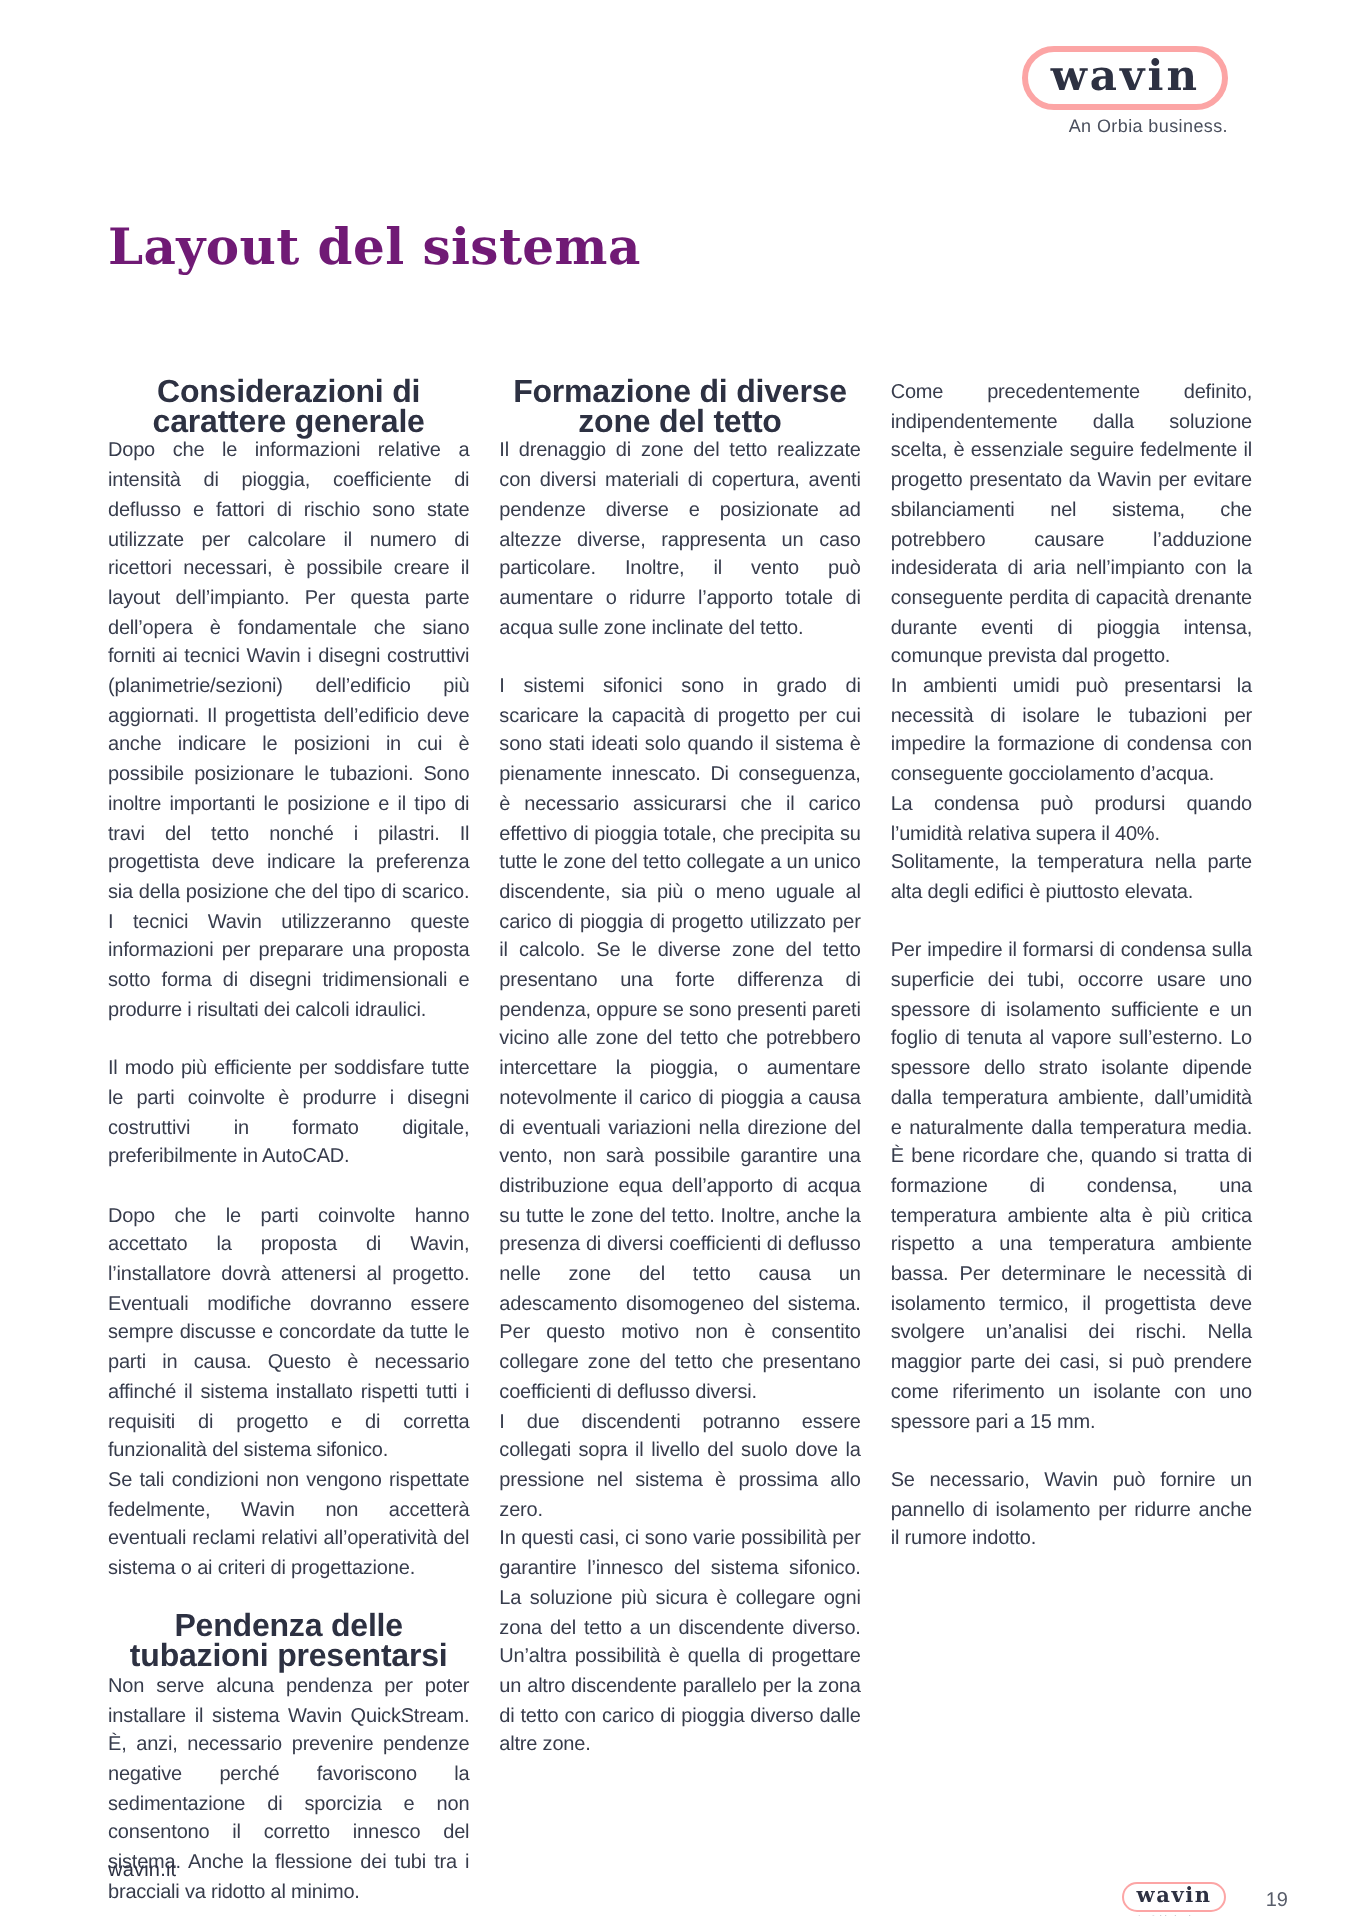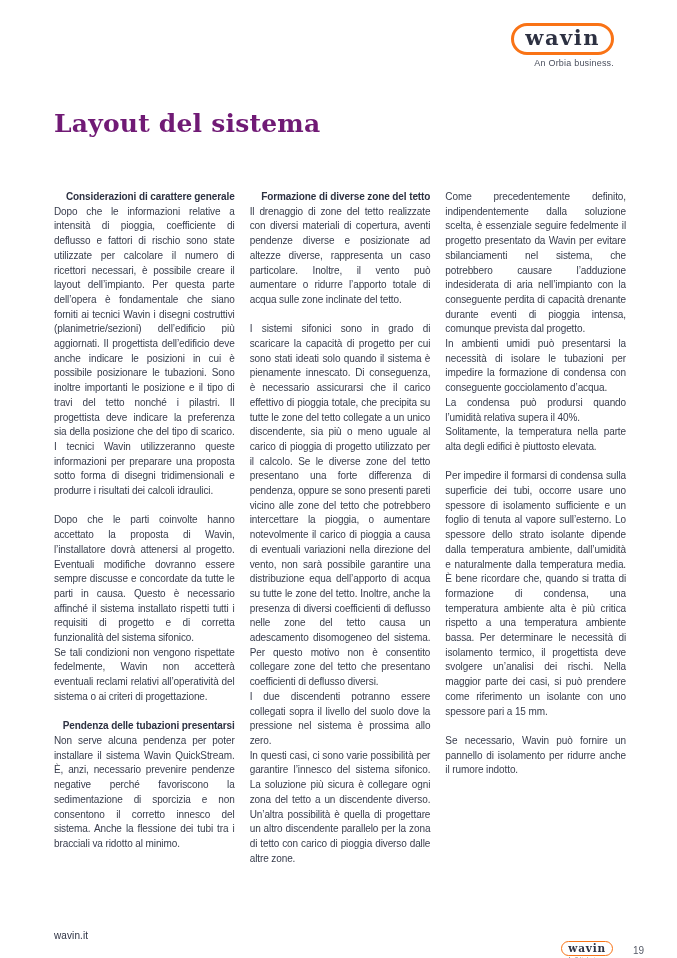--- a/index.html
+++ b/index.html
@@ -12,21 +12,21 @@
     overflow: hidden;
   }
   .page {
     position: absolute; inset: 0;
     background: #ffffff;
   }
   
   .header-logo { position: absolute; top: 23px; right: 63px; text-align: right; }
   .wavin-pill {
     display: inline-block;
-    border: 3px solid #f97316;
+    border: 3px solid #fca5a5;
     border-radius: 999px;
     padding: 0 11px 2px 11px;
     font-family: "DejaVu Serif", serif;
     font-weight: 700;
     font-size: 21px;
     line-height: 1.15;
     letter-spacing: 1.5px;
     color: #2d3142;
   }
   .header-tagline {
@@ -53,25 +53,25 @@
     flex: 1;
     font-size: 10px;
     line-height: 14.7px;
     text-align: justify;
     letter-spacing: -0.1px;
     color: #373c4c;
     hyphens: auto;
     -webkit-hyphens: auto;
   }
   .col-heading {
-    font-size: 10px;
+    font-size: 16px;
     font-weight: 700;
     color: #2d3142;
     margin: 14.7px 0 0 0;
-    text-align: right;
+    text-align: center;
   }
   .para { margin: 14.7px 0 0 0; }
   .first { margin-top: 0 !important; }
   .nogap { margin-top: 0 !important; }
   
   .footer-site {
     position: absolute; left: 54px; top: 930px;
     font-size: 10px; font-weight: 400; color: #2d3142;
     letter-spacing: 0.1px;
     text-decoration: none;
@@ -111,20 +111,21 @@
     <div class="header-tagline">An Orbia business.</div>
   </div>
 
   <h1 class="page-title">Layout del sistema</h1>
 
   <div class="columns">
 
     <div class="col">
       <h3 class="col-heading first">Considerazioni di carattere generale</h3>
       <p class="para nogap">Dopo che le informazioni relative a intensità di pioggia, coefficiente di deflusso e fattori di rischio sono state utilizzate per calcolare il numero di ricettori necessari, è possibile creare il layout dell’impianto. Per questa parte dell’opera è fondamentale che siano forniti ai tecnici Wavin i disegni costruttivi (planimetrie/sezioni) dell’edificio più aggiornati. Il progettista dell’edificio deve anche indicare le posizioni in cui è possibile posizionare le tubazioni. Sono inoltre importanti le posizione e il tipo di travi del tetto nonché i pilastri. Il progettista deve indicare la preferenza sia della posizione che del tipo di scarico. I tecnici Wavin utilizzeranno queste informazioni per preparare una proposta sotto forma di disegni tridimensionali e produrre i risultati dei calcoli idraulici.</p>
+      <p class="para">Il modo più efficiente per soddisfare tutte le parti coinvolte è produrre i disegni costruttivi in formato digitale, preferibilmente in AutoCAD.</p>
       <p class="para">Dopo che le parti coinvolte hanno accettato la proposta di Wavin, l’installatore dovrà attenersi al progetto. Eventuali modifiche dovranno essere sempre discusse e concordate da tutte le parti in causa. Questo è necessario affinché il sistema installato rispetti tutti i requisiti di progetto e di corretta funzionalità del sistema sifonico.</p>
       <p class="para nogap">Se tali condizioni non vengono rispettate fedelmente, Wavin non accetterà eventuali reclami relativi all’operatività del sistema o ai criteri di progettazione.</p>
       <h3 class="col-heading">Pendenza delle tubazioni presentarsi</h3>
       <p class="para nogap">Non serve alcuna pendenza per poter installare il sistema Wavin QuickStream. È, anzi, necessario prevenire pendenze negative perché favoriscono la sedimentazione di sporcizia e non consentono il corretto innesco del sistema. Anche la flessione dei tubi tra i bracciali va ridotto al minimo.</p>
     </div>
 
     <div class="col">
       <h3 class="col-heading first">Formazione di diverse zone del tetto</h3>
       <p class="para nogap">Il drenaggio di zone del tetto realizzate con diversi materiali di copertura, aventi pendenze diverse e posizionate ad altezze diverse, rappresenta un caso particolare. Inoltre, il vento può aumentare o ridurre l’apporto totale di acqua sulle zone inclinate del tetto.</p>
       <p class="para">I sistemi sifonici sono in grado di scaricare la capacità di progetto per cui sono stati ideati solo quando il sistema è pienamente innescato. Di conseguenza, è necessario assicurarsi che il carico effettivo di pioggia totale, che precipita su tutte le zone del tetto collegate a un unico discendente, sia più o meno uguale al carico di pioggia di progetto utilizzato per il calcolo. Se le diverse zone del tetto presentano una forte differenza di pendenza, oppure se sono presenti pareti vicino alle zone del tetto che potrebbero intercettare la pioggia, o aumentare notevolmente il carico di pioggia a causa di eventuali variazioni nella direzione del vento, non sarà possibile garantire una distribuzione equa dell’apporto di acqua su tutte le zone del tetto. Inoltre, anche la presenza di diversi coefficienti di deflusso nelle zone del tetto causa un adescamento disomogeneo del sistema. Per questo motivo non è consentito collegare zone del tetto che presentano coefficienti di deflusso diversi.</p>

